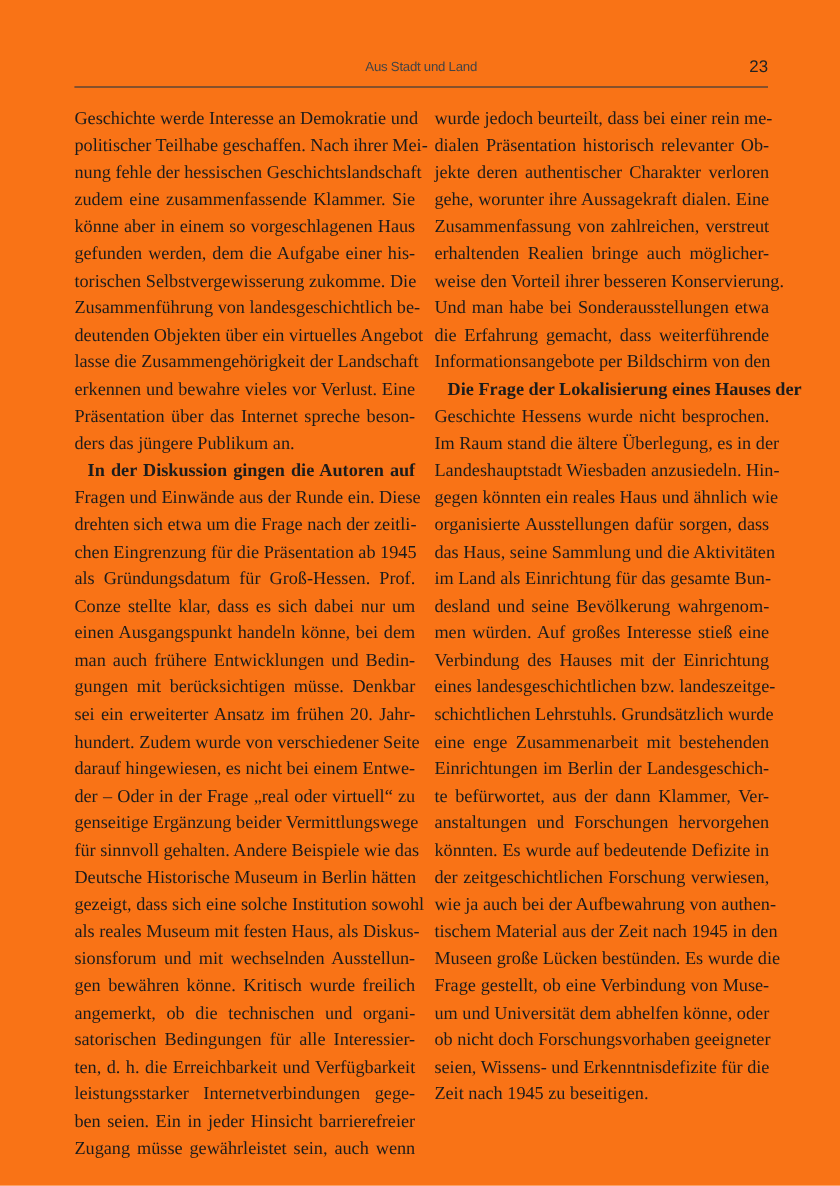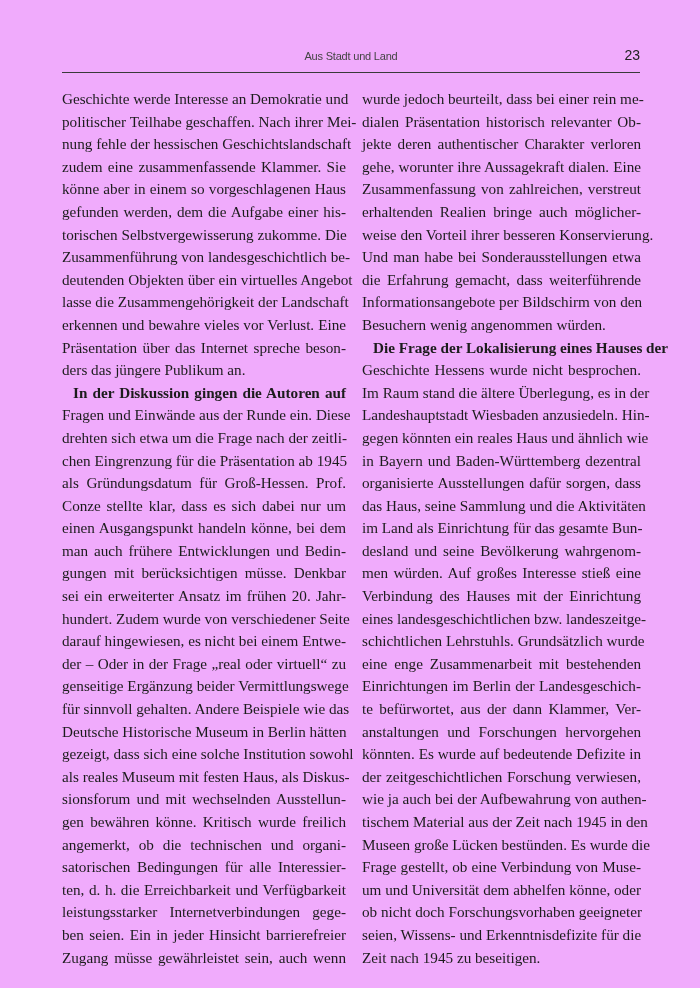--- a/index.html
+++ b/index.html
@@ -1,17 +1,17 @@
 <!DOCTYPE html>
 <html><head>
 <meta charset="utf-8">
 <style>
   html, body { margin: 0; padding: 0; background: #ffffff; }
   body { width: 700px; height: 988px; position: relative; overflow: hidden; }
-  .page { position: absolute; left: 0; top: 0; width: 700px; height: 988px; background: #f0abfc; }
+  .page { position: absolute; left: 0; top: 0; width: 700px; height: 988px; background: #f97316; }
   .header {
     position: absolute; left: 62px; top: 46px; width: 578px; height: 26px;
     border-bottom: 1.5px solid #3a3a3a;
   }
   .running-title {
     position: absolute; left: 0; right: 0; top: 4px; text-align: center;
     font-family: "Liberation Sans", sans-serif; font-size: 11px; color: #444;
     letter-spacing: -0.2px;
   }
   .page-number {
@@ -83,27 +83,25 @@
       <span class="line">wurde jedoch beurteilt, dass bei einer rein me-</span>
       <span class="line">dialen Präsentation historisch relevanter Ob-</span>
       <span class="line">jekte deren authentischer Charakter verloren</span>
       <span class="line">gehe, worunter ihre Aussagekraft dialen. Eine</span>
       <span class="line">Zusammenfassung von zahlreichen, verstreut</span>
       <span class="line">erhaltenden Realien bringe auch möglicher-</span>
       <span class="line">weise den Vorteil ihrer besseren Konservierung.</span>
       <span class="line">Und man habe bei Sonderausstellungen etwa</span>
       <span class="line">die Erfahrung gemacht, dass weiterführende</span>
       <span class="line">Informationsangebote per Bildschirm von den</span>
-      <span class="line last">Besuchern wenig angenommen würden.</span>
       <span class="line indent">Die Frage der Lokalisierung eines Hauses der</span>
       <span class="line">Geschichte Hessens wurde nicht besprochen.</span>
       <span class="line">Im Raum stand die ältere Überlegung, es in der</span>
       <span class="line">Landeshauptstadt Wiesbaden anzusiedeln. Hin-</span>
       <span class="line">gegen könnten ein reales Haus und ähnlich wie</span>
-      <span class="line">in Bayern und Baden-Württemberg dezentral</span>
       <span class="line">organisierte Ausstellungen dafür sorgen, dass</span>
       <span class="line">das Haus, seine Sammlung und die Aktivitäten</span>
       <span class="line">im Land als Einrichtung für das gesamte Bun-</span>
       <span class="line">desland und seine Bevölkerung wahrgenom-</span>
       <span class="line">men würden. Auf großes Interesse stieß eine</span>
       <span class="line">Verbindung des Hauses mit der Einrichtung</span>
       <span class="line">eines landesgeschichtlichen bzw. landeszeitge-</span>
       <span class="line">schichtlichen Lehrstuhls. Grundsätzlich wurde</span>
       <span class="line">eine enge Zusammenarbeit mit bestehenden</span>
       <span class="line">Einrichtungen im Berlin der Landesgeschich-</span>

